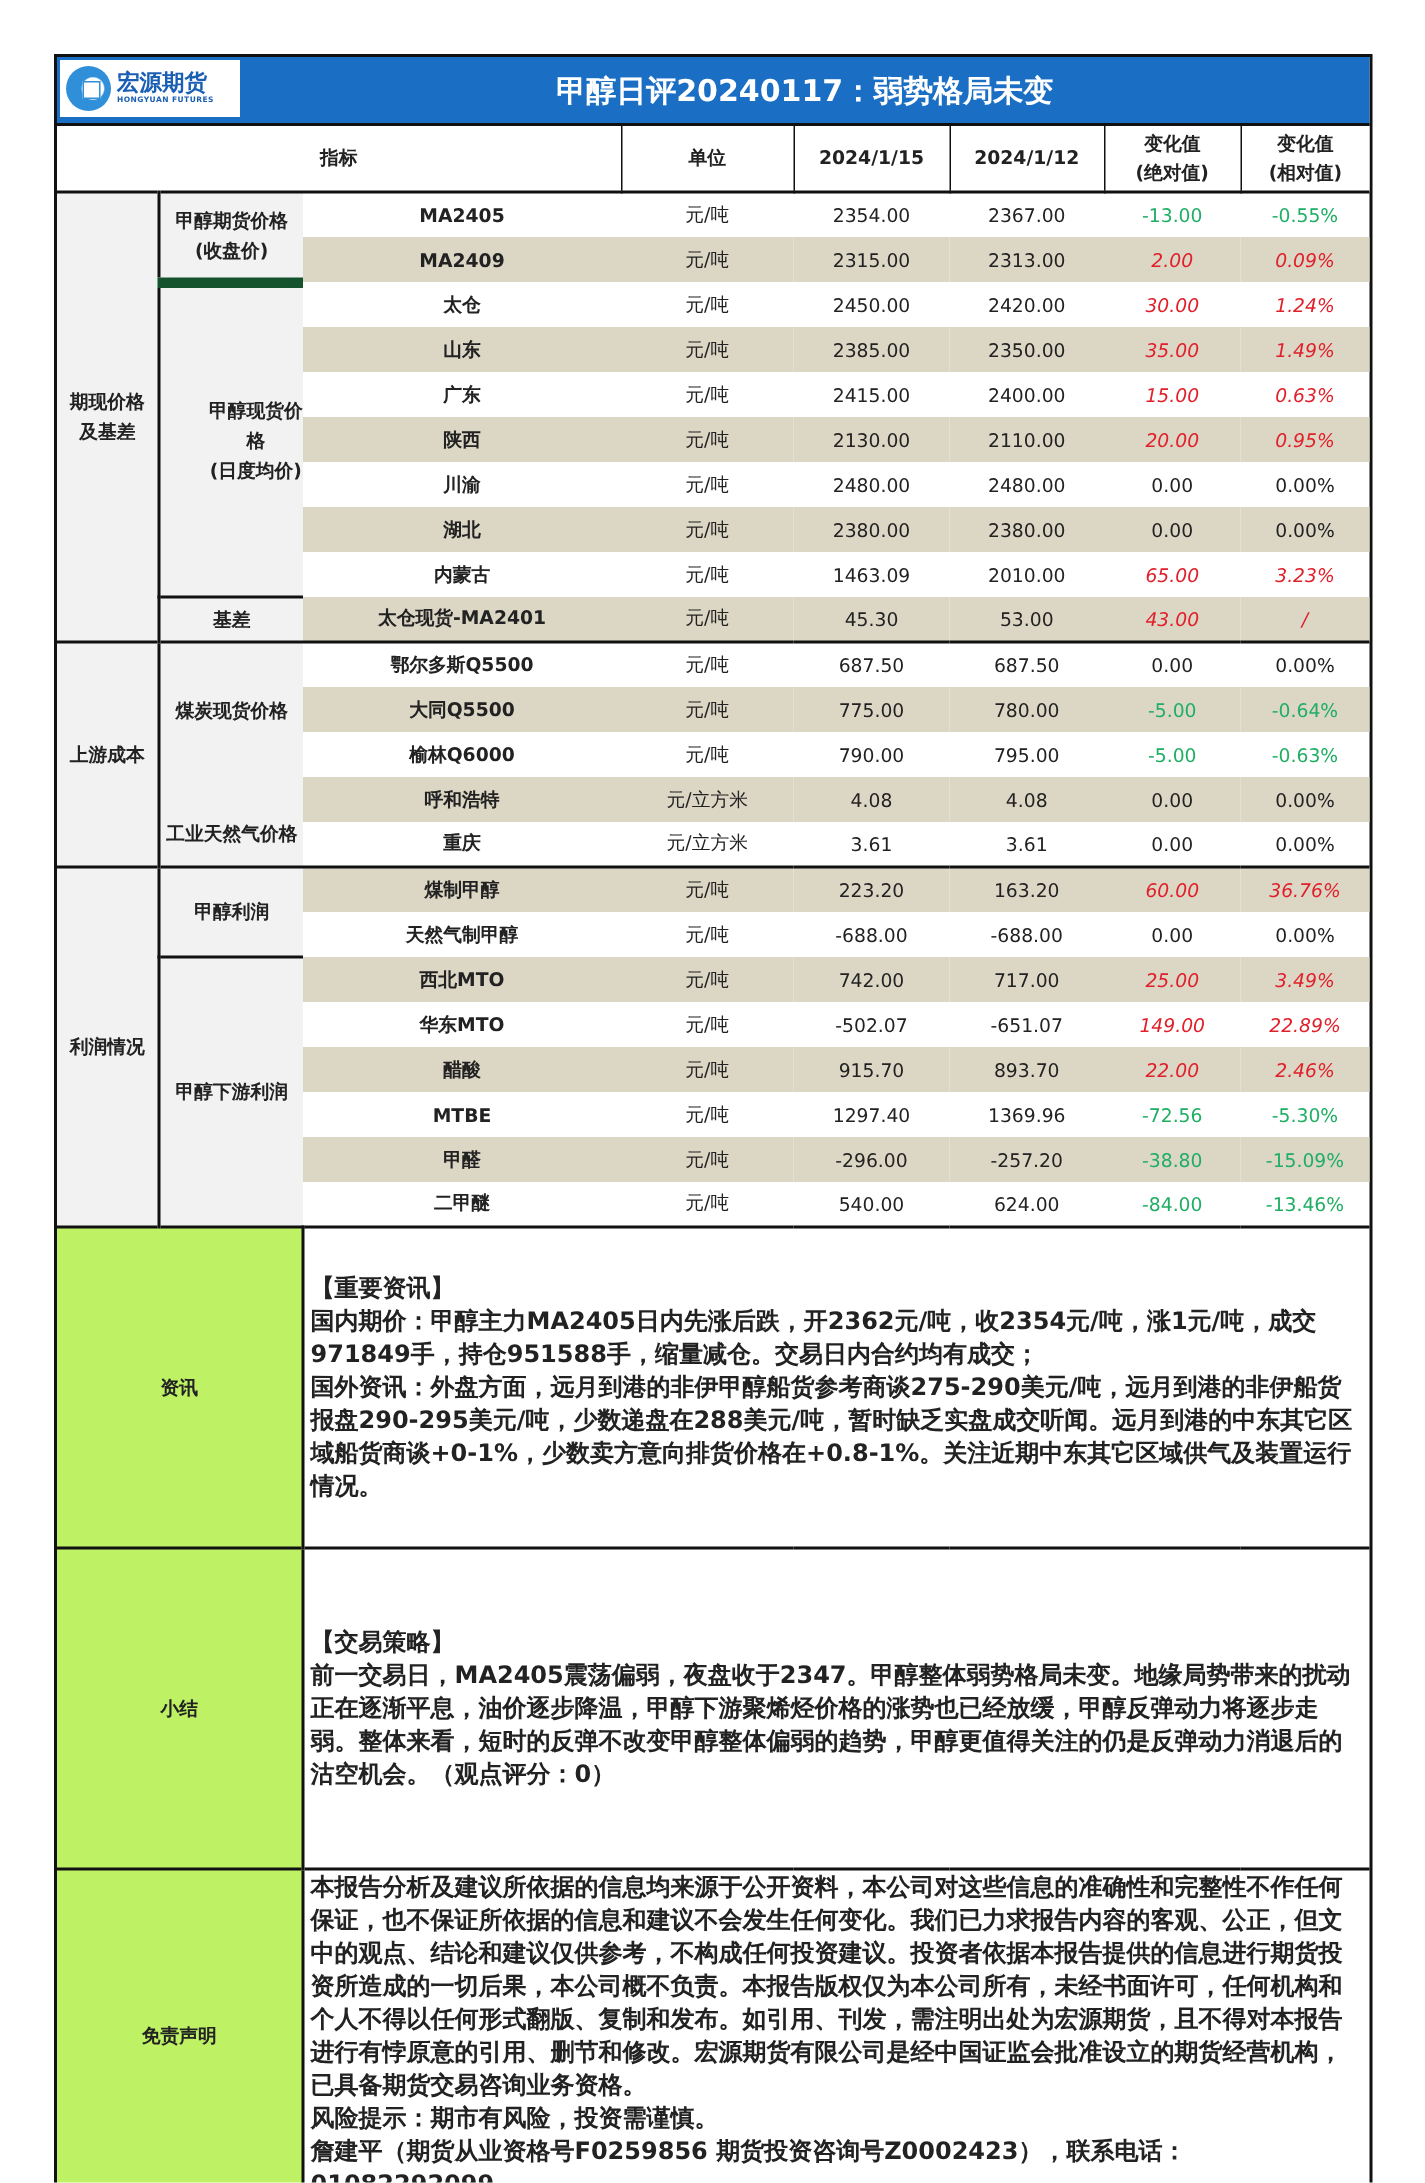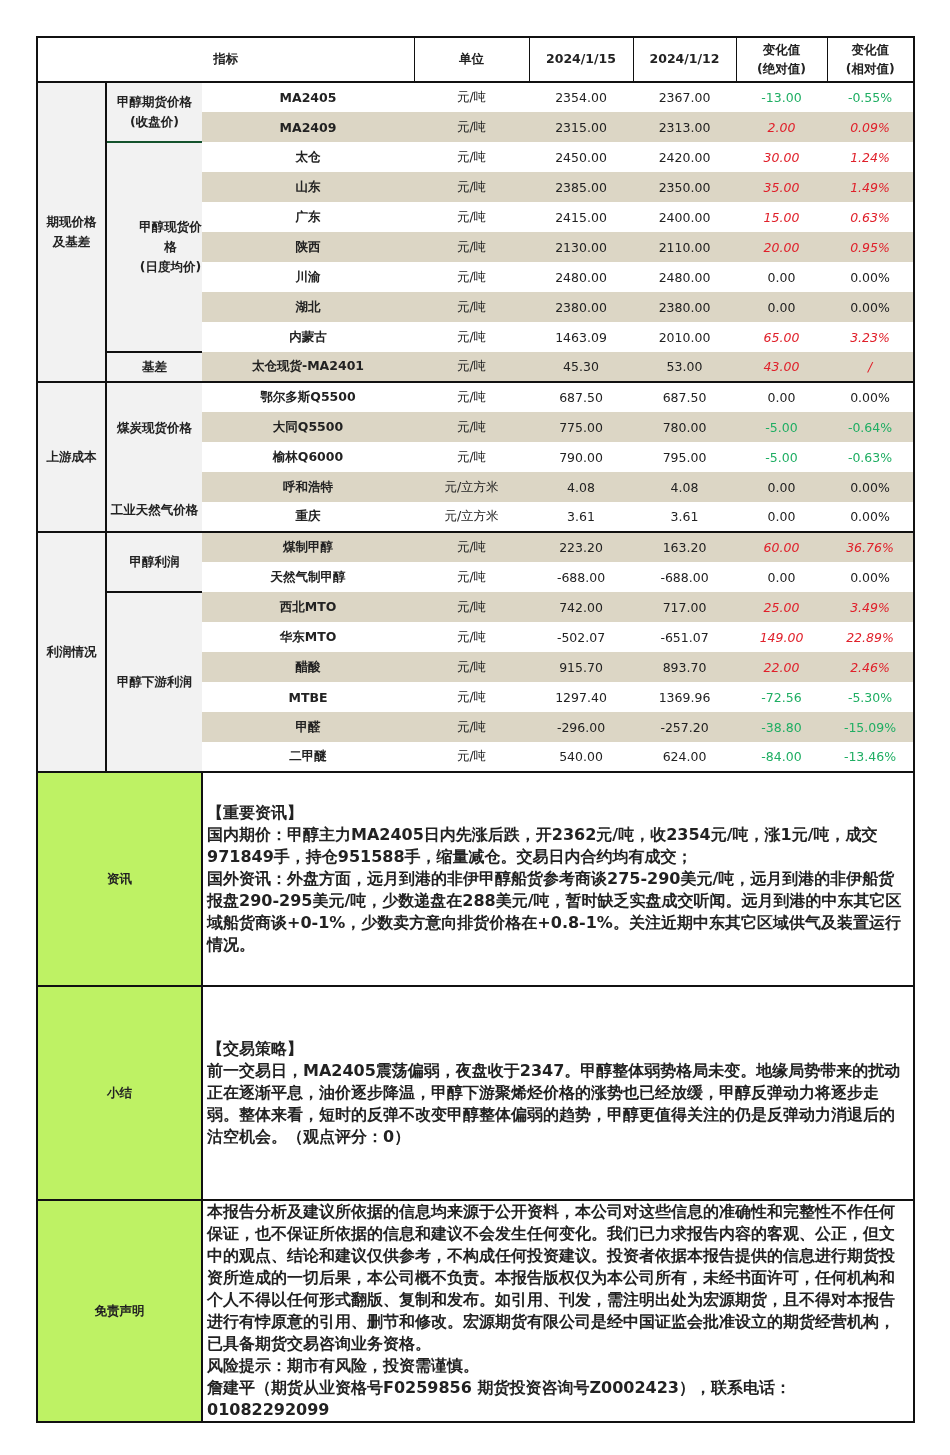--- a/index.html
+++ b/index.html
@@ -30,20 +30,30 @@
   .blocksec td { border-top: 2px solid #111; }
   .blocklabel { background: #bef264; font-weight: bold; border-right: 2px solid #111; font-size: 12.5px; }
   .blocktext { text-align: left; vertical-align: middle; font-size: 16px; line-height: 22px; padding: 0 4px; font-weight: bold; color: #222; }
   .disc { vertical-align: top; padding-top: 0; }
   .disc p { margin: 0; }
 </style>
 </head>
 <body>
 
 <div class="page">
+  <div class="banner">
+    <div class="logo">
+      <div class="logo-mark"></div>
+      <div class="logo-text">
+        <span class="logo-cn">宏源期货</span>
+        <span class="logo-en">HONGYUAN FUTURES</span>
+      </div>
+    </div>
+    <div class="title">甲醇日评20240117：弱势格局未变</div>
+  </div>
 
   <table>
     <colgroup>
       <col style="width:68px">
         <col style="width:96px">
         <col style="width:212px">
         <col style="width:115px">
         <col style="width:104px">
         <col style="width:103px">
         <col style="width:91px">
@@ -54,21 +64,21 @@
       <th colspan="3">指标</th>
       <th>单位</th>
       <th>2024/1/15</th>
       <th>2024/1/12</th>
       <th><span>变化值</span><br><span>(绝对值)</span></th>
       <th><span>变化值</span><br><span>(相对值)</span></th>
     </tr>
 
     <tr>
       <td class="cat" rowspan="10"><span>期现价格</span><br><span>及基差</span></td>
-      <td class="sub" rowspan="2" style="border-bottom:2px solid #14532d;"><span>甲醇期货价格</span><br><span>(收盘价)</span></td>
+      <td class="sub" rowspan="2" style="border-bottom:7px solid #14532d;"><span>甲醇期货价格</span><br><span>(收盘价)</span></td>
     <td class="d name">MA2405</td>
           <td class="d">元/吨</td>
           <td class="d">2354.00</td>
           <td class="d">2367.00</td>
           <td class="d down">-13.00</td>
           <td class="d down">-0.55%</td>
         </tr>
     <tr class="shade">
           <td class="d name">MA2409</td>
           <td class="d">元/吨</td>

